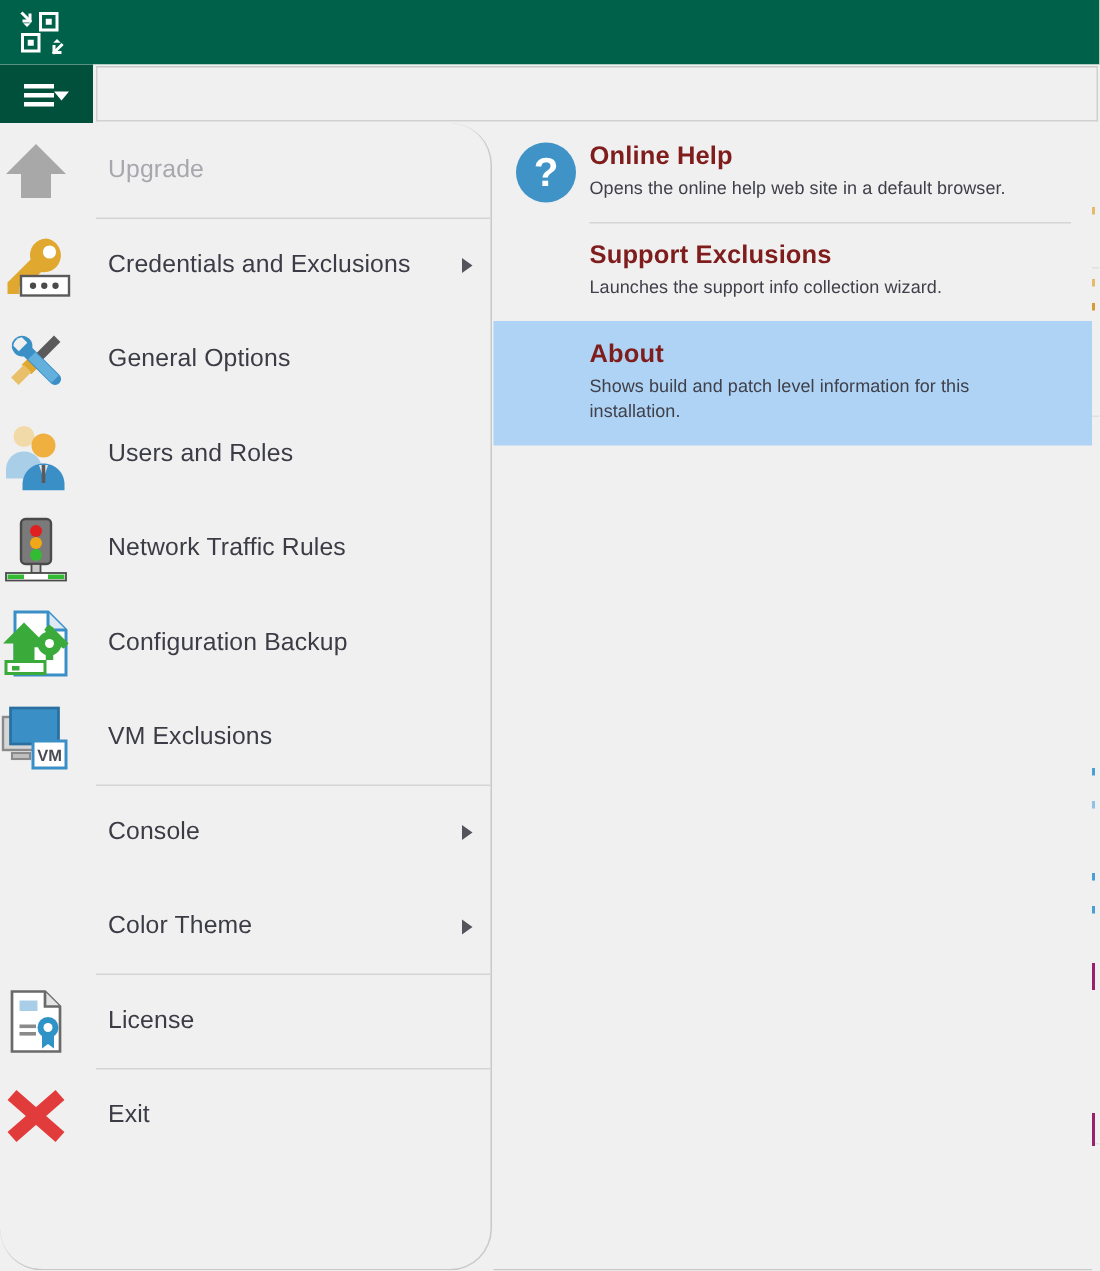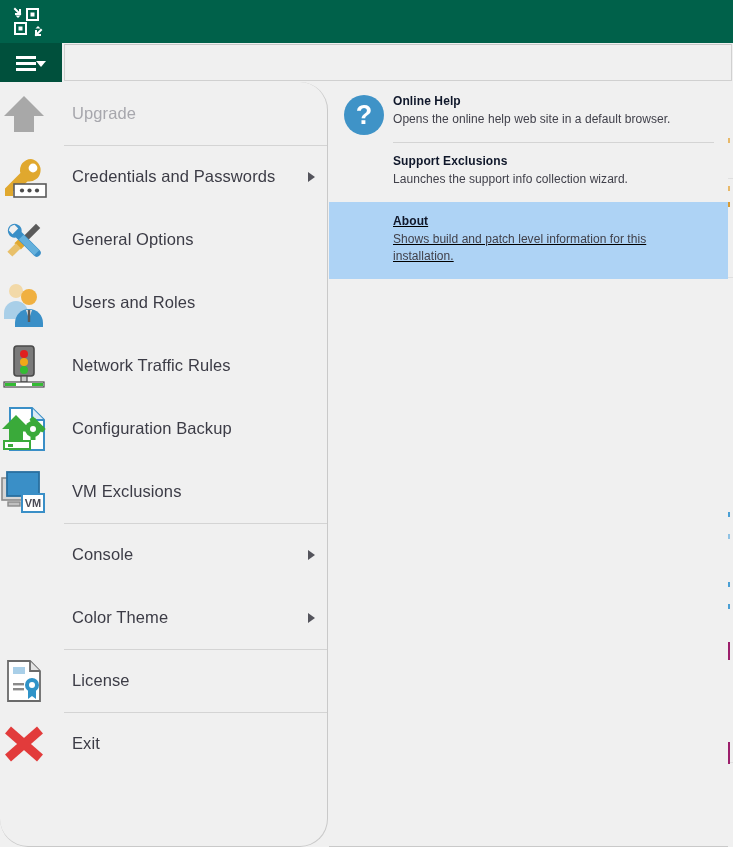--- a/index.html
+++ b/index.html
@@ -96,27 +96,27 @@
     background: #d4d4d4;
   }
 
   
   .submenu {
     position: absolute; left: 329px; top: 82px; width: 399px; height: 765px;
     background: #f0f0f0;
     border-bottom: 1px solid #c9c9c9;
   }
   .sub-item { position: relative; padding: 12px 14px 14px 64px; }
-  .sub-item.sel { background: #aed3f5; text-decoration: underline; }
+  .sub-item.sel { background: #aed3f5; }
   .sub-item .sep-top {
     position: absolute; left: 64px; right: 14px; top: 0; height: 1px;
     background: #d4d4d4;
   }
   .sub-title {
-    font-size: 12px; font-weight: bold; color: #0f172a; margin-bottom: 3px;
+    font-size: 17px; font-weight: bold; color: #7f1d1d; margin-bottom: 3px;
     letter-spacing: 0.1px;
   }
   .sub-desc {
     font-size: 12px; color: #40404a; line-height: 1.42; letter-spacing: 0.05px;
     max-width: 300px;
   }
   .help-badge {
     position: absolute; left: 14px; top: 12px; width: 42px; height: 42px;
   }
 </style>
@@ -187,21 +187,21 @@
       <span class="ico">
         <svg viewBox="0 0 48 48">
           <path d="M31 6a11 11 0 0 0-10.6 14L5 35.4V43h8v-5h5v-5h4.6L27.5 28.4A11 11 0 1 0 31 6z" fill="#e0a82e"></path>
           <circle cx="33" cy="15" r="4.4" fill="#fff"></circle>
           <rect x="14" y="31" width="32" height="13" fill="#ffffff" stroke="#5a5a5a" stroke-width="1.6"></rect>
           <circle cx="22" cy="37.5" r="2.1" fill="#4a4a4a"></circle>
           <circle cx="29.5" cy="37.5" r="2.1" fill="#4a4a4a"></circle>
           <circle cx="37" cy="37.5" r="2.1" fill="#4a4a4a"></circle>
         </svg>
       </span>
-      <span class="label">Credentials and Passwords</span>
+      <span class="label">Credentials and Exclusions</span>
       <span class="arrow"></span>
     </div>
 
     <div class="mi">
       <span class="ico">
         <svg viewBox="0 0 48 48">
           <g transform="rotate(45 24 24)">
             <rect x="21" y="4" width="6" height="24" fill="#5a5a5a"></rect>
             <rect x="19.5" y="27" width="9" height="6" fill="#e0a82e"></rect>
             <rect x="20.5" y="32" width="7" height="12" fill="#e8c06a"></rect>

